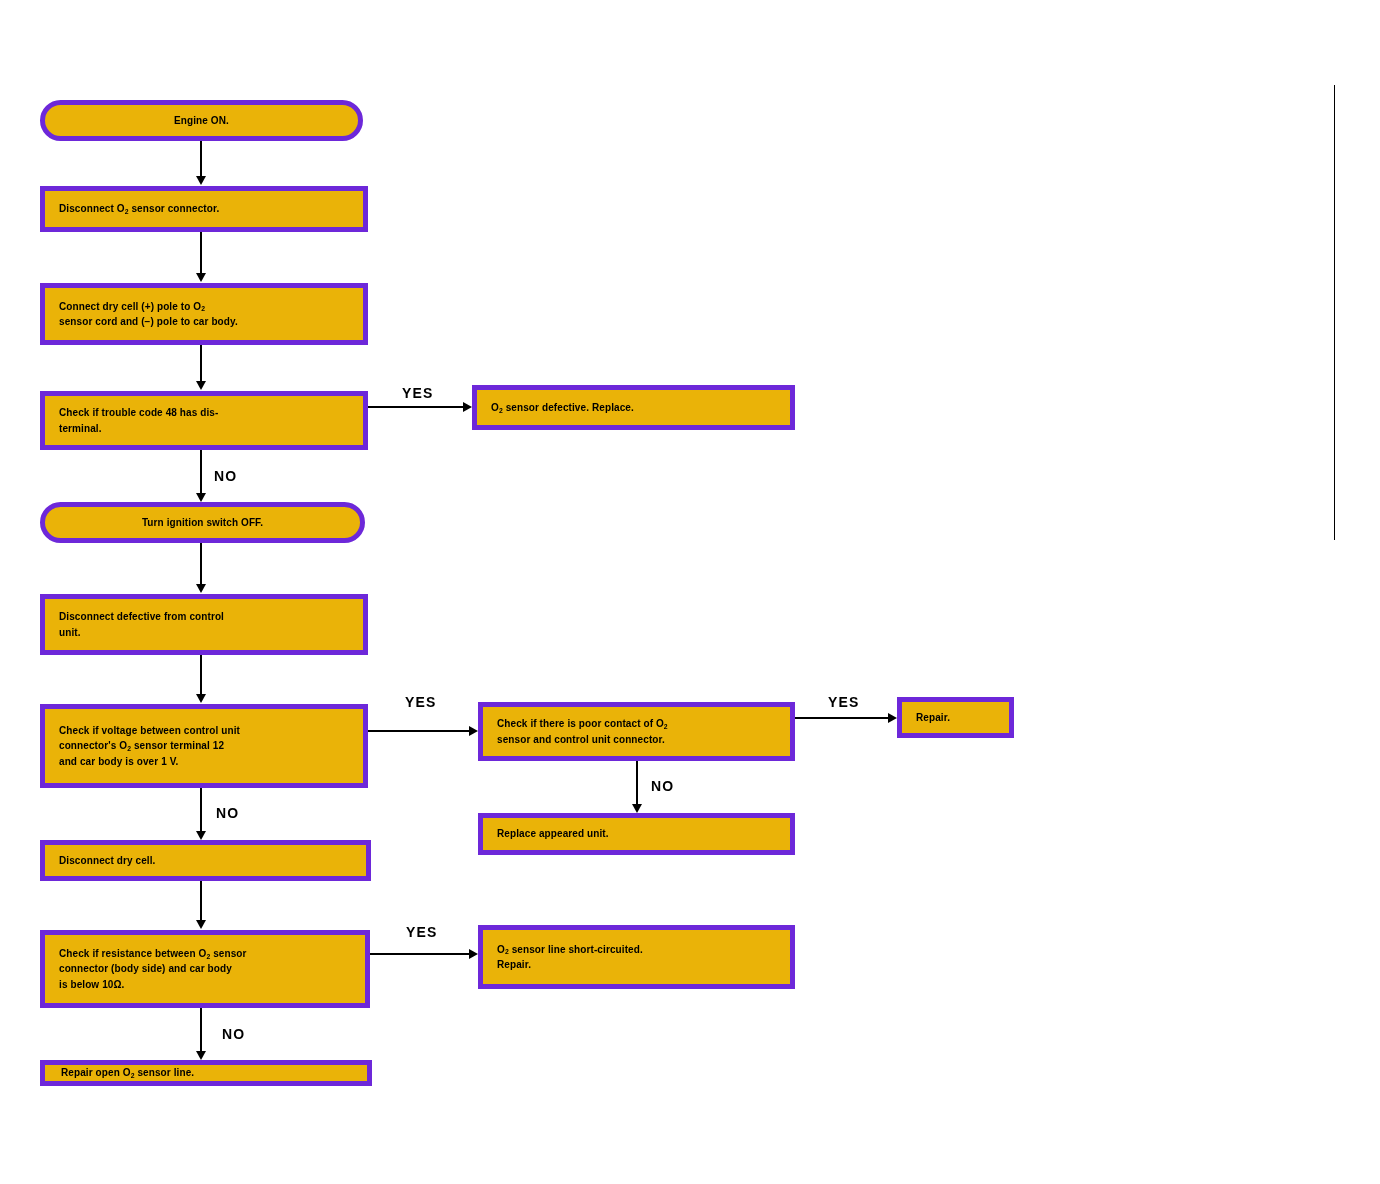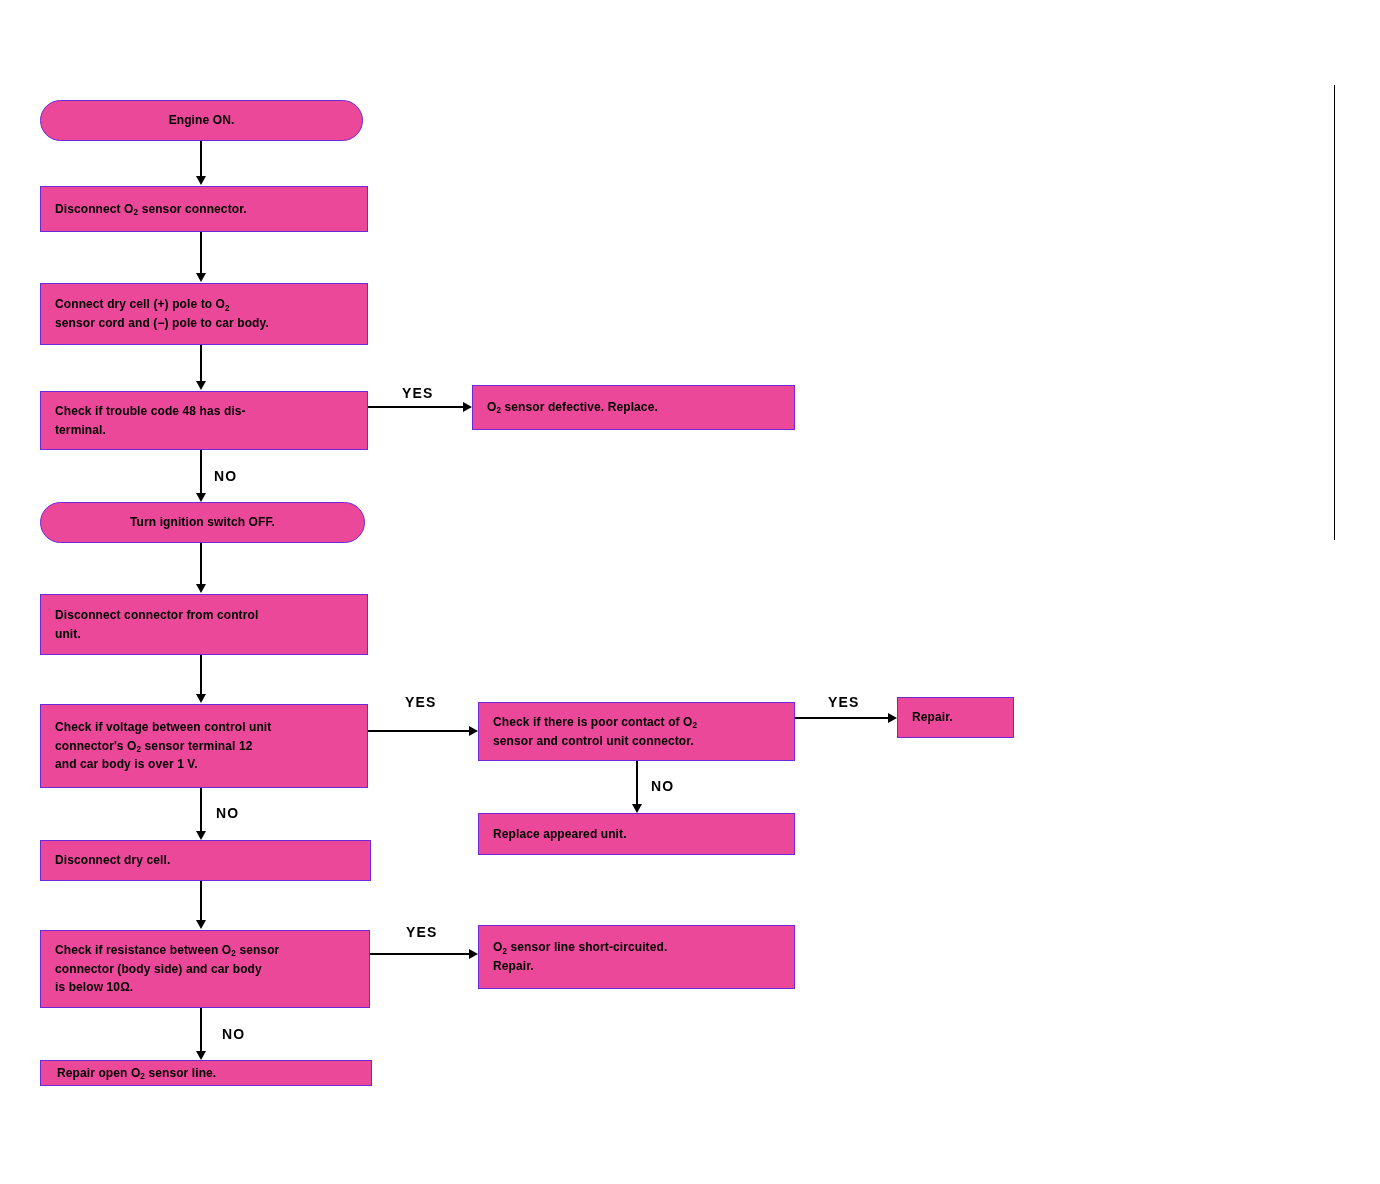--- a/index.html
+++ b/index.html
@@ -13,26 +13,26 @@
     height: 1184px;
     background: #ffffff;
     font-family: "Liberation Sans", sans-serif;
     overflow: hidden;
   }
 
   
   .node {
     position: absolute;
     box-sizing: border-box;
-    border: 1px solid #6d28d9;
-    background: #ec4899;
+    border: 5px solid #6d28d9;
+    background: #eab308;
     color: #000000;
     display: flex;
     align-items: center;
-    font-size: 12px;
+    font-size: 10px;
     line-height: 1.55;
     letter-spacing: 0.1px;
     padding: 4px 12px 4px 14px;
     font-weight: 600;
   }
   .node.term {
     border-radius: 999px;
     justify-content: center;
     padding: 0 18px;
     text-align: center;
@@ -143,21 +143,21 @@
 
   <div class="node term" style="left:40px; top:502px; width:325px; height:41px;">
     <span class="txt">Turn ignition switch OFF.</span>
   </div>
 
   <div class="vline" style="left:200px; top:543px; height:42px;"></div>
   <div class="arrow-down" style="left:196px; top:584px;"></div>
 
   <div class="node" style="left:40px; top:594px; width:328px; height:61px;">
     <div>
-      <span class="txt">Disconnect connector from control</span>
+      <span class="txt">Disconnect defective from control</span>
       <span class="txt">unit.</span>
     </div>
   </div>
 
   <div class="vline" style="left:200px; top:655px; height:40px;"></div>
   <div class="arrow-down" style="left:196px; top:694px;"></div>
 
   <div class="node" style="left:40px; top:704px; width:328px; height:84px;">
     <div>
       <span class="txt">Check if voltage between control unit</span>

